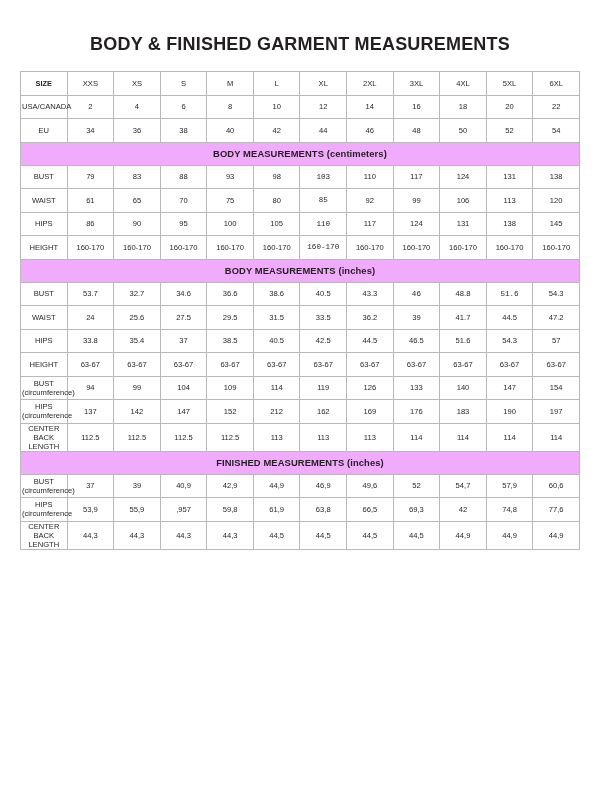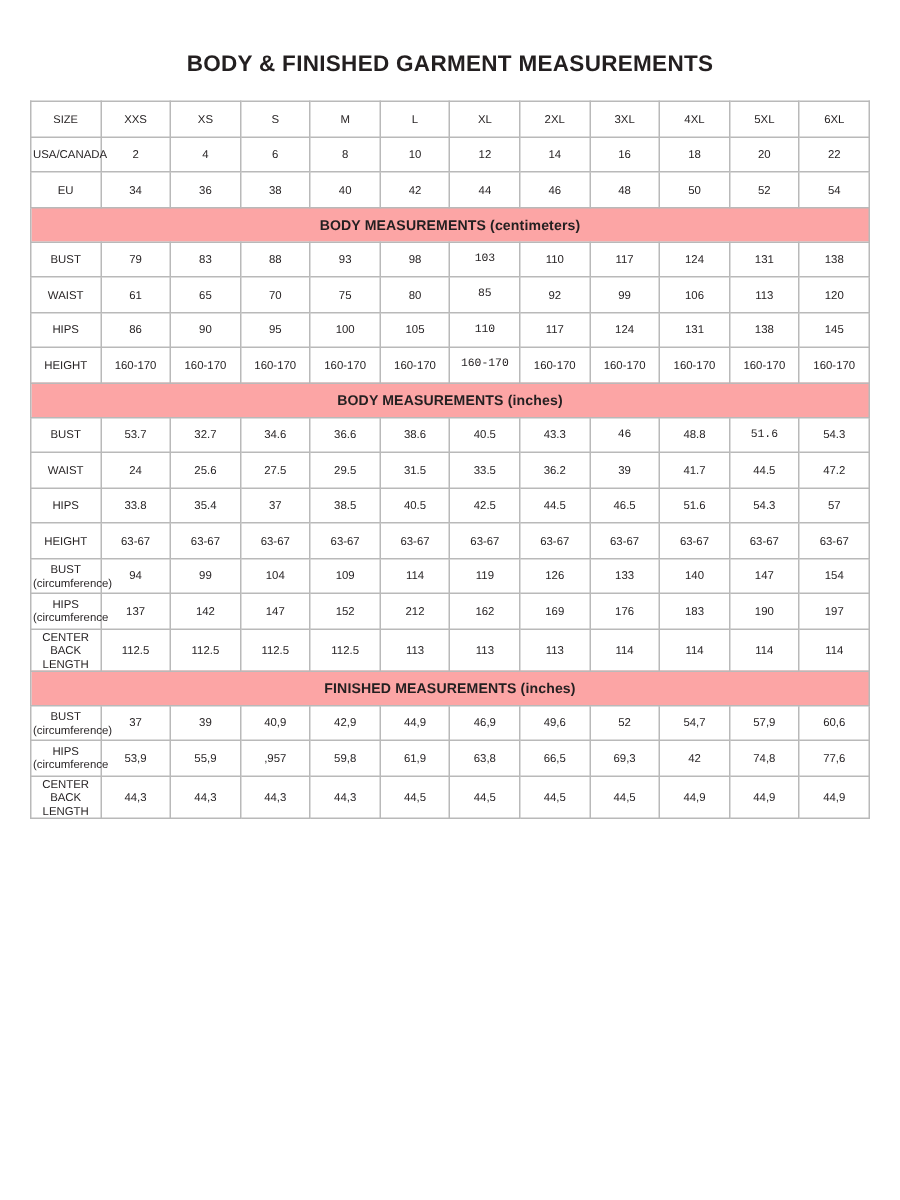--- a/index.html
+++ b/index.html
@@ -15,21 +15,21 @@
     overflow: hidden;
   }
   .page {
     width: 600px;
     height: 800px;
     box-sizing: border-box;
     padding: 28px 20px 0 20px;
   }
   .doc-title {
     text-align: center;
-    font-size: 15px;
+    font-size: 18px;
     font-weight: bold;
     letter-spacing: 0.2px;
     margin: 6px 0 16px 0;
     color: #231f20;
   }
   table.size-table {
     border-collapse: collapse;
     width: 560px;
     margin: 0 auto;
     table-layout: fixed;
@@ -46,25 +46,25 @@
   }
   td.label-cell {
     width: 104px;
     font-size: 7.4px;
   }
   th.head-cell {
     font-weight: bold;
     font-size: 9.2px;
   }
   th.head-cell.size-word {
-    font-weight: normal;
+    font-weight: bold;
     font-size: 7.4px;
   }
   tr.section-row td {
-    background: #fca5a5;
+    background: #f0abfc;
     font-weight: bold;
     font-size: 9.4px;
     height: 22px;
     letter-spacing: 0.1px;
   }
   td.bold-val {
     font-weight: bold;
     font-family: Liberation Mono, monospace;
   }
   td.small-val {

